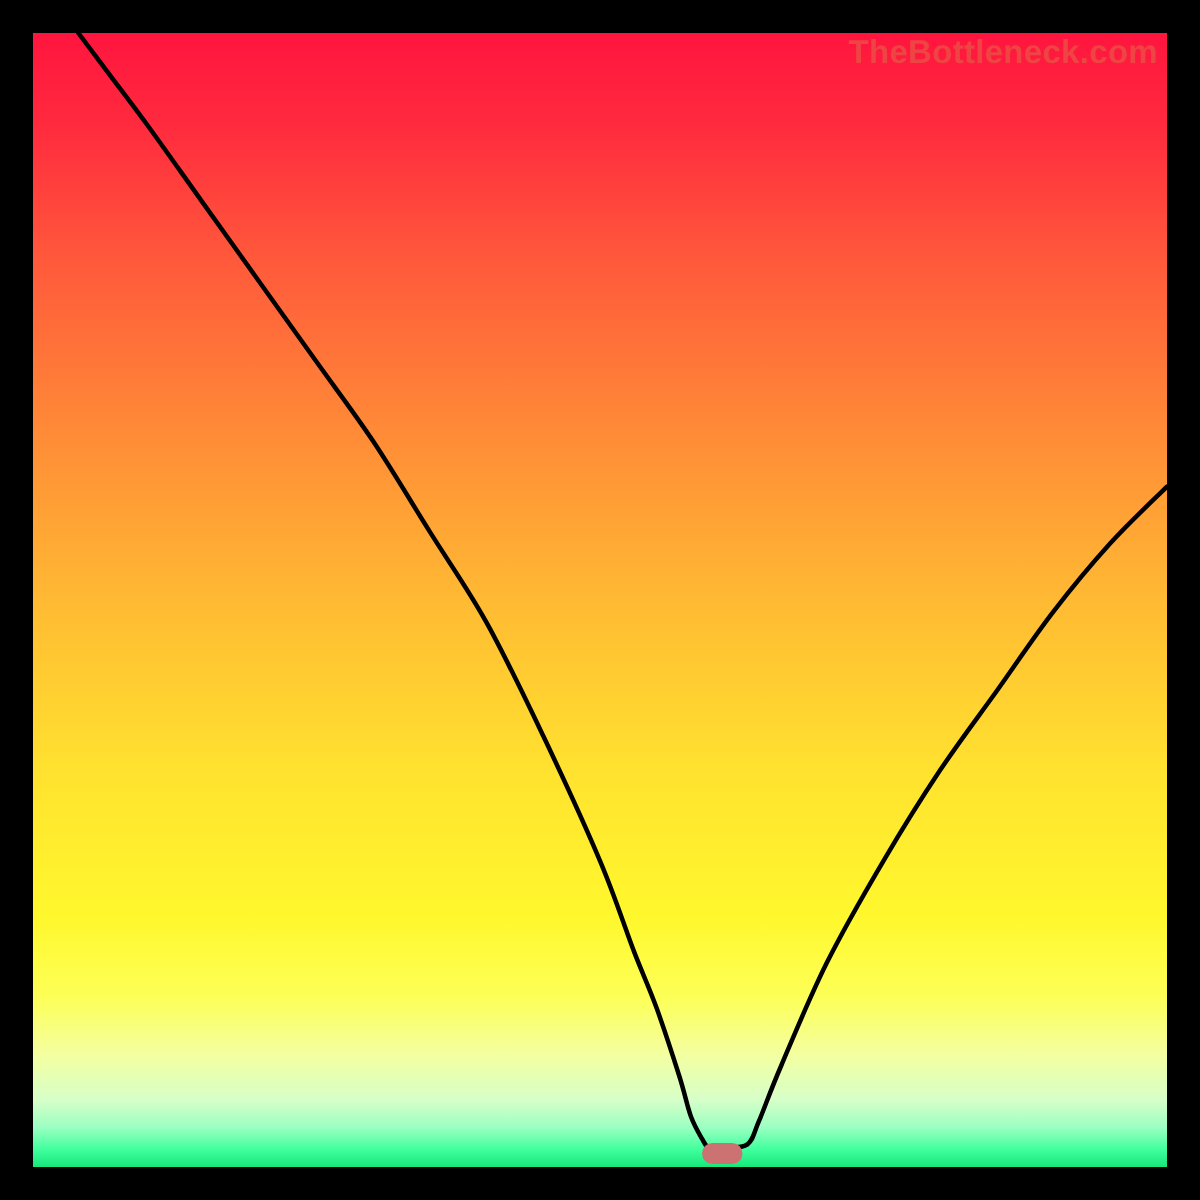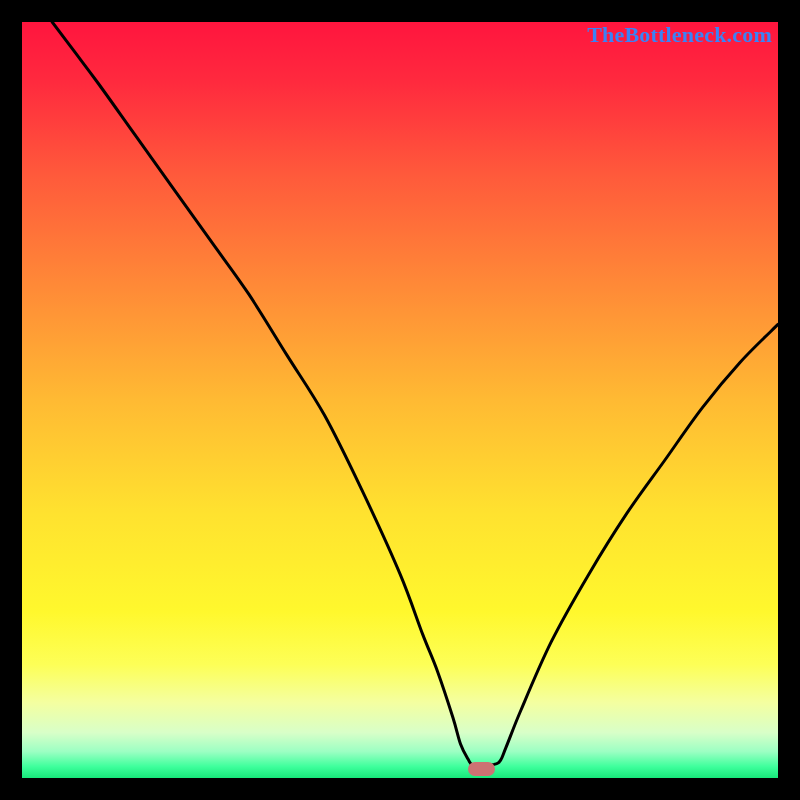--- a/index.html
+++ b/index.html
@@ -23,24 +23,24 @@
     left: 22px;
     top: 22px;
     width: 756px;
     height: 756px;
     overflow: hidden;
   }
   .watermark {
     position: absolute;
     top: 0px;
     right: 6px;
-    font-family: Liberation Serif, serif;
+    font-family: Liberation Sans, sans-serif;
     font-size: 22px;
     font-weight: 600;
-    color: #3b82f6;
+    color: #ef4444;
     letter-spacing: 0.2px;
     z-index: 50;
   }
   svg.curve {
     position: absolute;
     left: 0;
     top: 0;
     z-index: 20;
   }
   .marker {

